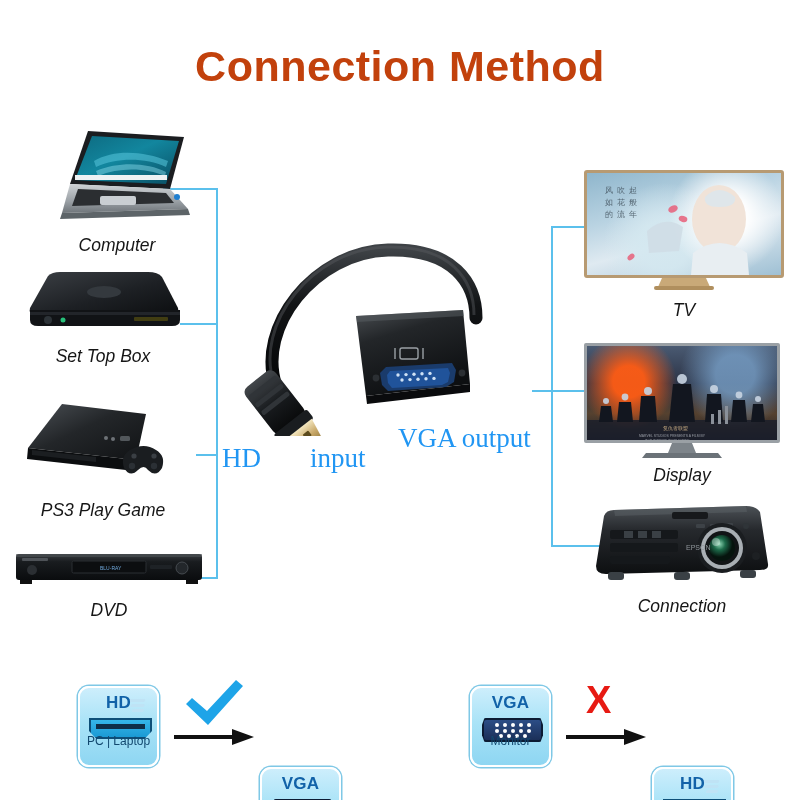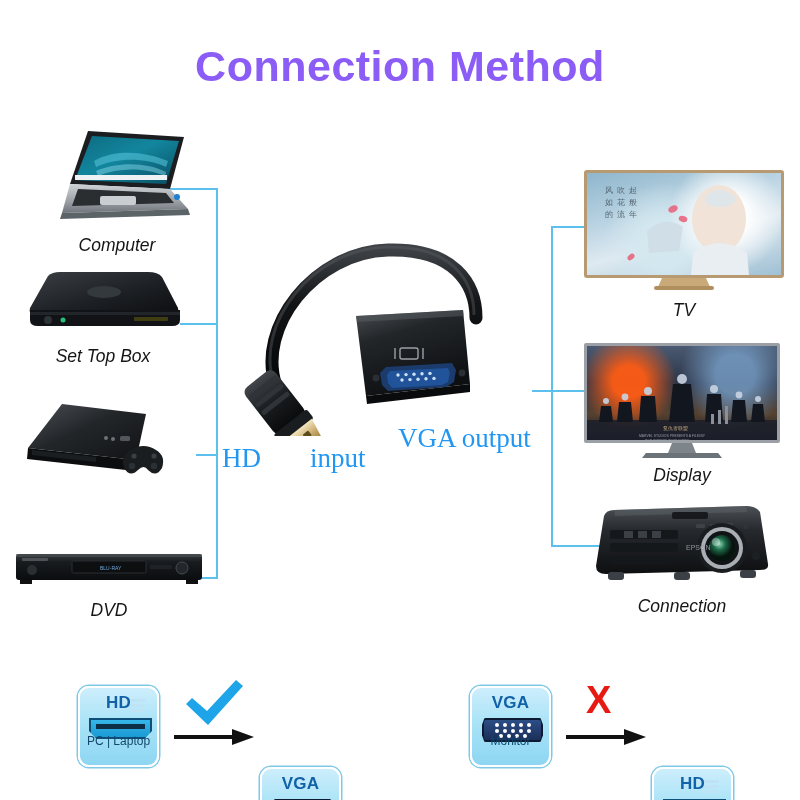--- a/index.html
+++ b/index.html
@@ -8,21 +8,21 @@
     font-family:"Liberation Sans", sans-serif;
     overflow:hidden;position:relative;
   }
   .stage{position:absolute;left:0;top:0;width:800px;height:800px;}
   .abs{position:absolute;}
 
   
   #title{
     left:0;top:42px;width:800px;text-align:center;
     font-size:43px;font-weight:700;letter-spacing:.5px;
-    color:#8b5cf6;font-family:"Liberation Sans",sans-serif;
+    color:#c2410c;font-family:"Liberation Sans",sans-serif;
   }
 
   
   .caption{
     font-size:17.5px;color:#161616;text-align:center;
     font-family:"Liberation Sans",sans-serif;white-space:nowrap;font-style:italic;
   }
 
   
   .ln{background:#5bc0ec;position:absolute;}
@@ -174,20 +174,21 @@
       <rect x="102" y="38" width="10" height="5" rx="1.5" fill="#52575b"></rect>
 
       <g transform="translate(104,44)">
         <path d="M8 8 Q22 0 34 8 Q44 14 40 26 Q34 36 26 28 Q22 22 16 28 Q8 36 2 26 Q-2 14 8 8 Z" fill="#1a1d20"></path>
         <circle cx="12" cy="14" r="2.6" fill="#3a3f44"></circle>
         <circle cx="32" cy="14" r="2.6" fill="#3a3f44"></circle>
         <circle cx="10" cy="24" r="3.2" fill="#2b3035"></circle>
         <circle cx="32" cy="24" r="3.2" fill="#2b3035"></circle>
       </g>
     </svg>
+    <div class="caption" style="width:170px;margin-top:2px;">PS3 Play Game</div>
   </div>
 
   <div class="abs" style="left:14px;top:548px;">
     <svg width="190" height="42" viewBox="0 0 190 42">
       <defs>
         <linearGradient id="dvdg" x1="0" y1="0" x2="0" y2="1">
           <stop offset="0%" stop-color="#3a3e42"></stop>
             <stop offset="30%" stop-color="#191c1f"></stop>
           <stop offset="100%" stop-color="#0a0c0e"></stop>
         </linearGradient>

